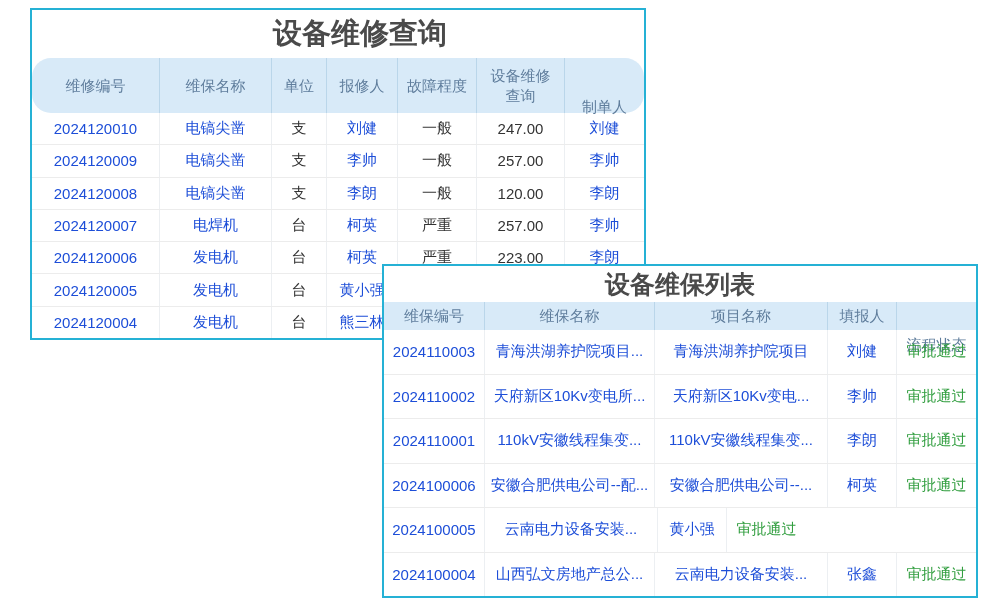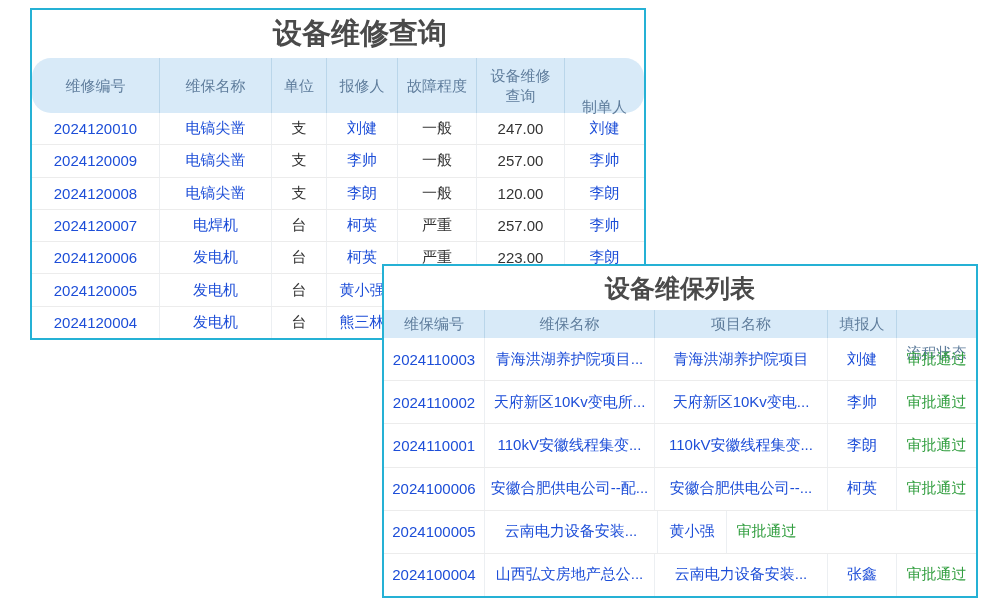--- a/index.html
+++ b/index.html
@@ -14,21 +14,21 @@
     display:flex; flex-direction:column;
   }
   #panel-repair { left:30px; top:8px;   width:616px; height:332px; z-index:1; }
   #panel-maint  { left:382px; top:264px; width:596px; height:334px; z-index:2; }
 
   .panel-title {
     display:flex; align-items:center; justify-content:center;
     font-weight:bold; color:#4a4a4a; flex:0 0 auto;
   }
   #panel-repair .panel-title { height:48px; font-size:29px;padding-left:44px; }
-  #panel-maint  .panel-title { height:44px; font-size:25px;text-align:right; }
+  #panel-maint  .panel-title { height:36px; font-size:25px;text-align:right; }
 
   .thead {
     display:flex; background:#d8eaf8; color:#5f7d9c;
     font-size:15px; flex:0 0 auto;
   }
   #panel-repair .thead { height:55px;border-radius:19px; }
   #panel-maint  .thead { height:28px; }
   .th {
     display:flex; align-items:center; justify-content:center; text-align:center;
     border-right:1px solid #bad6ea; box-sizing:border-box;

